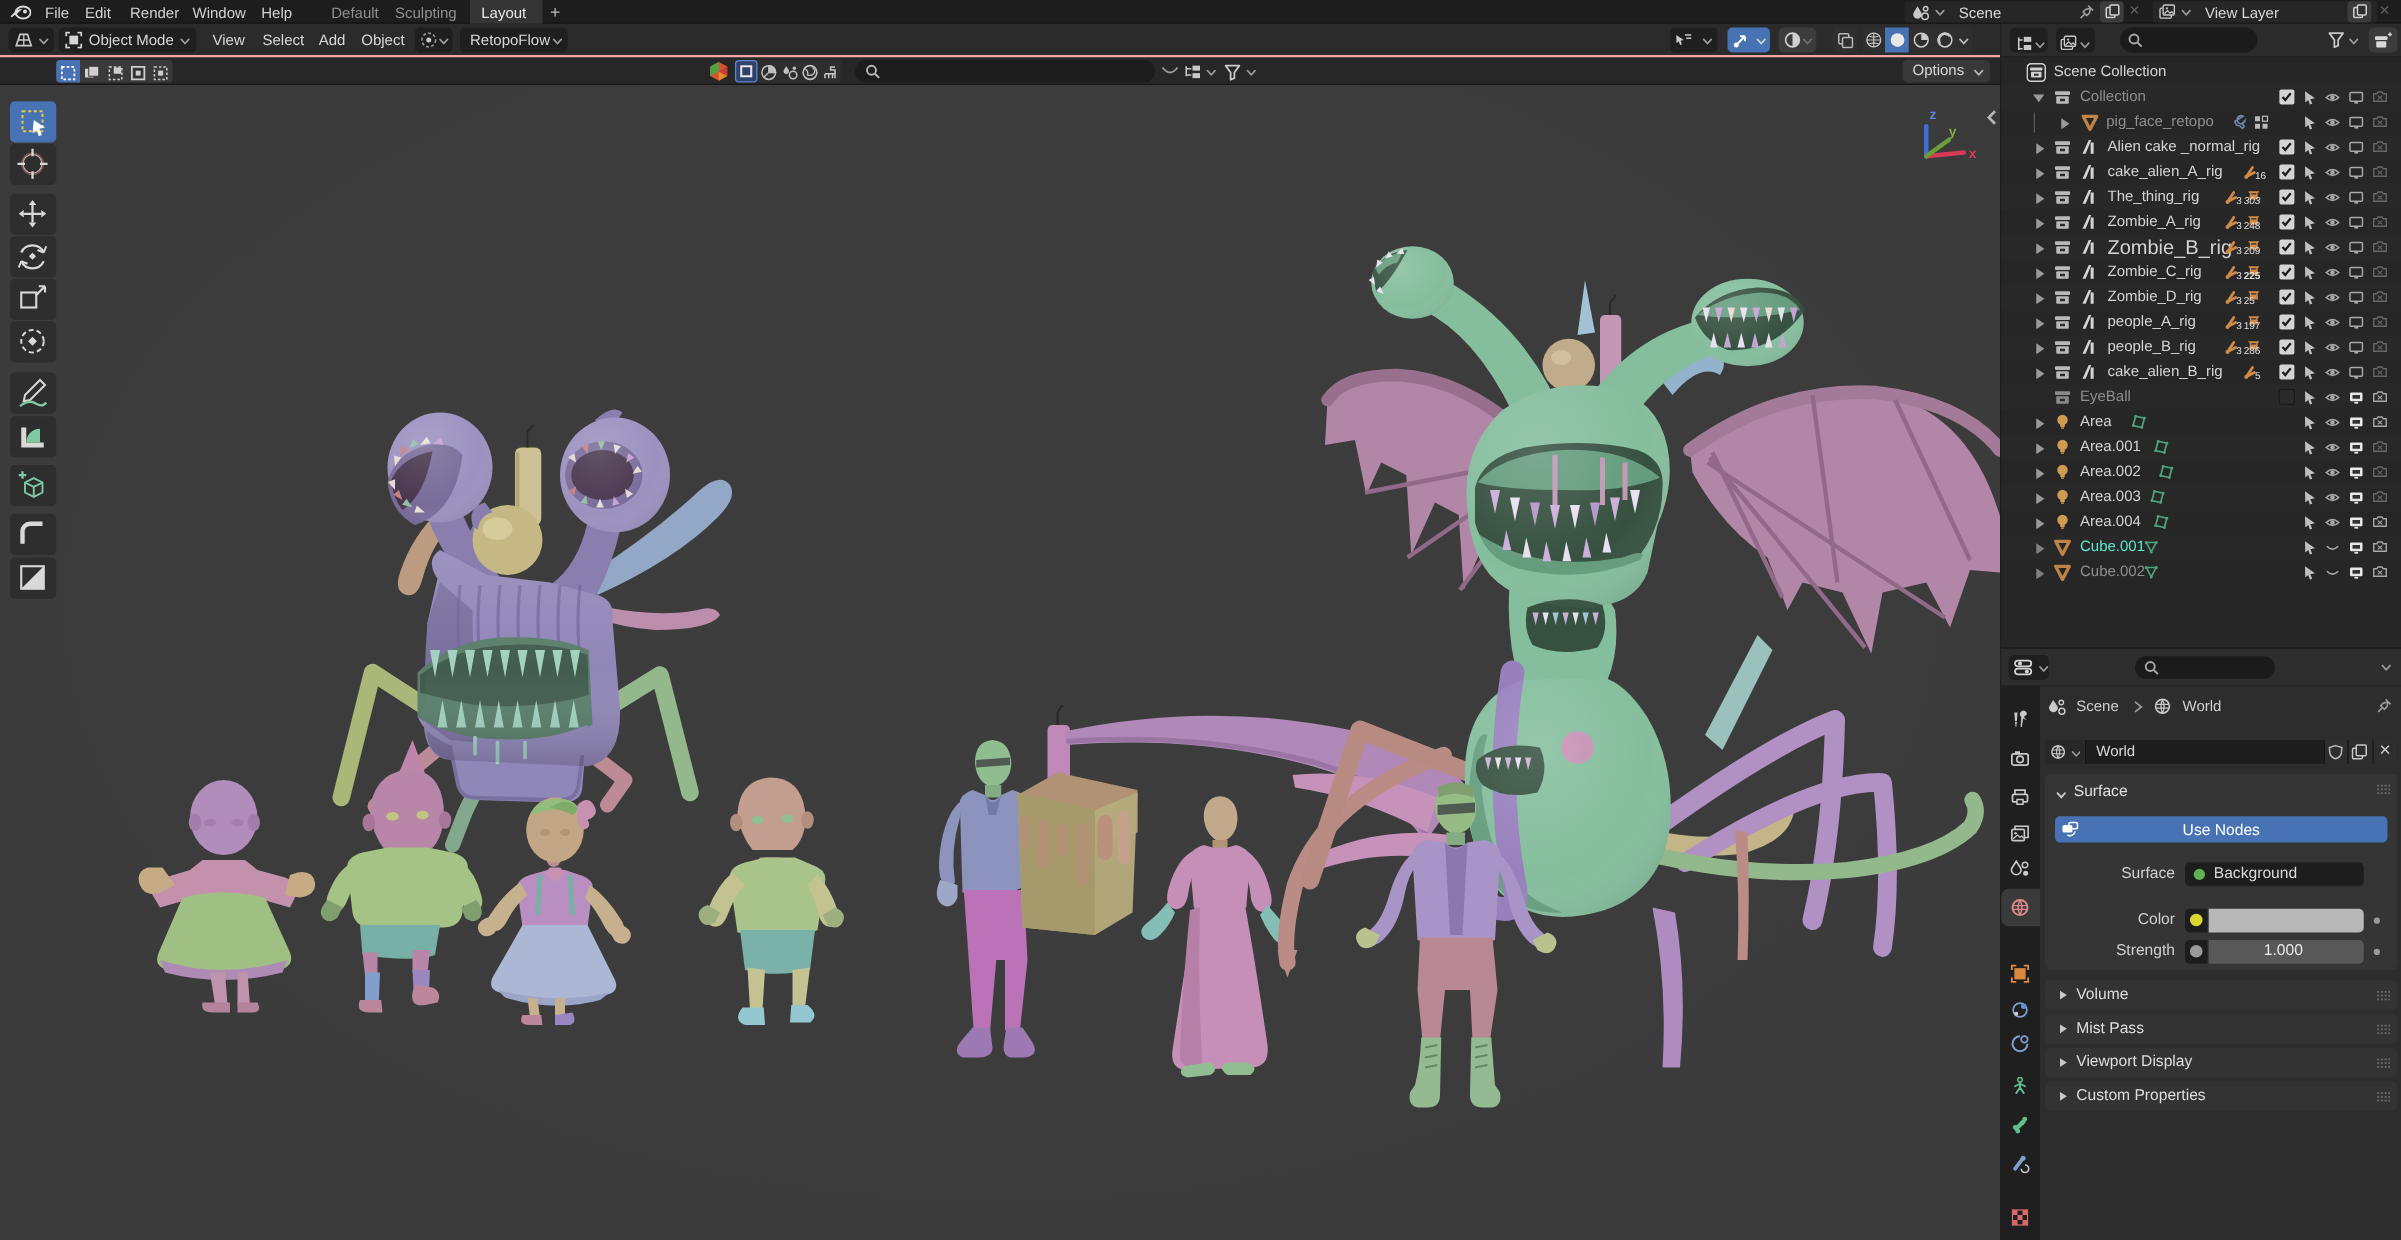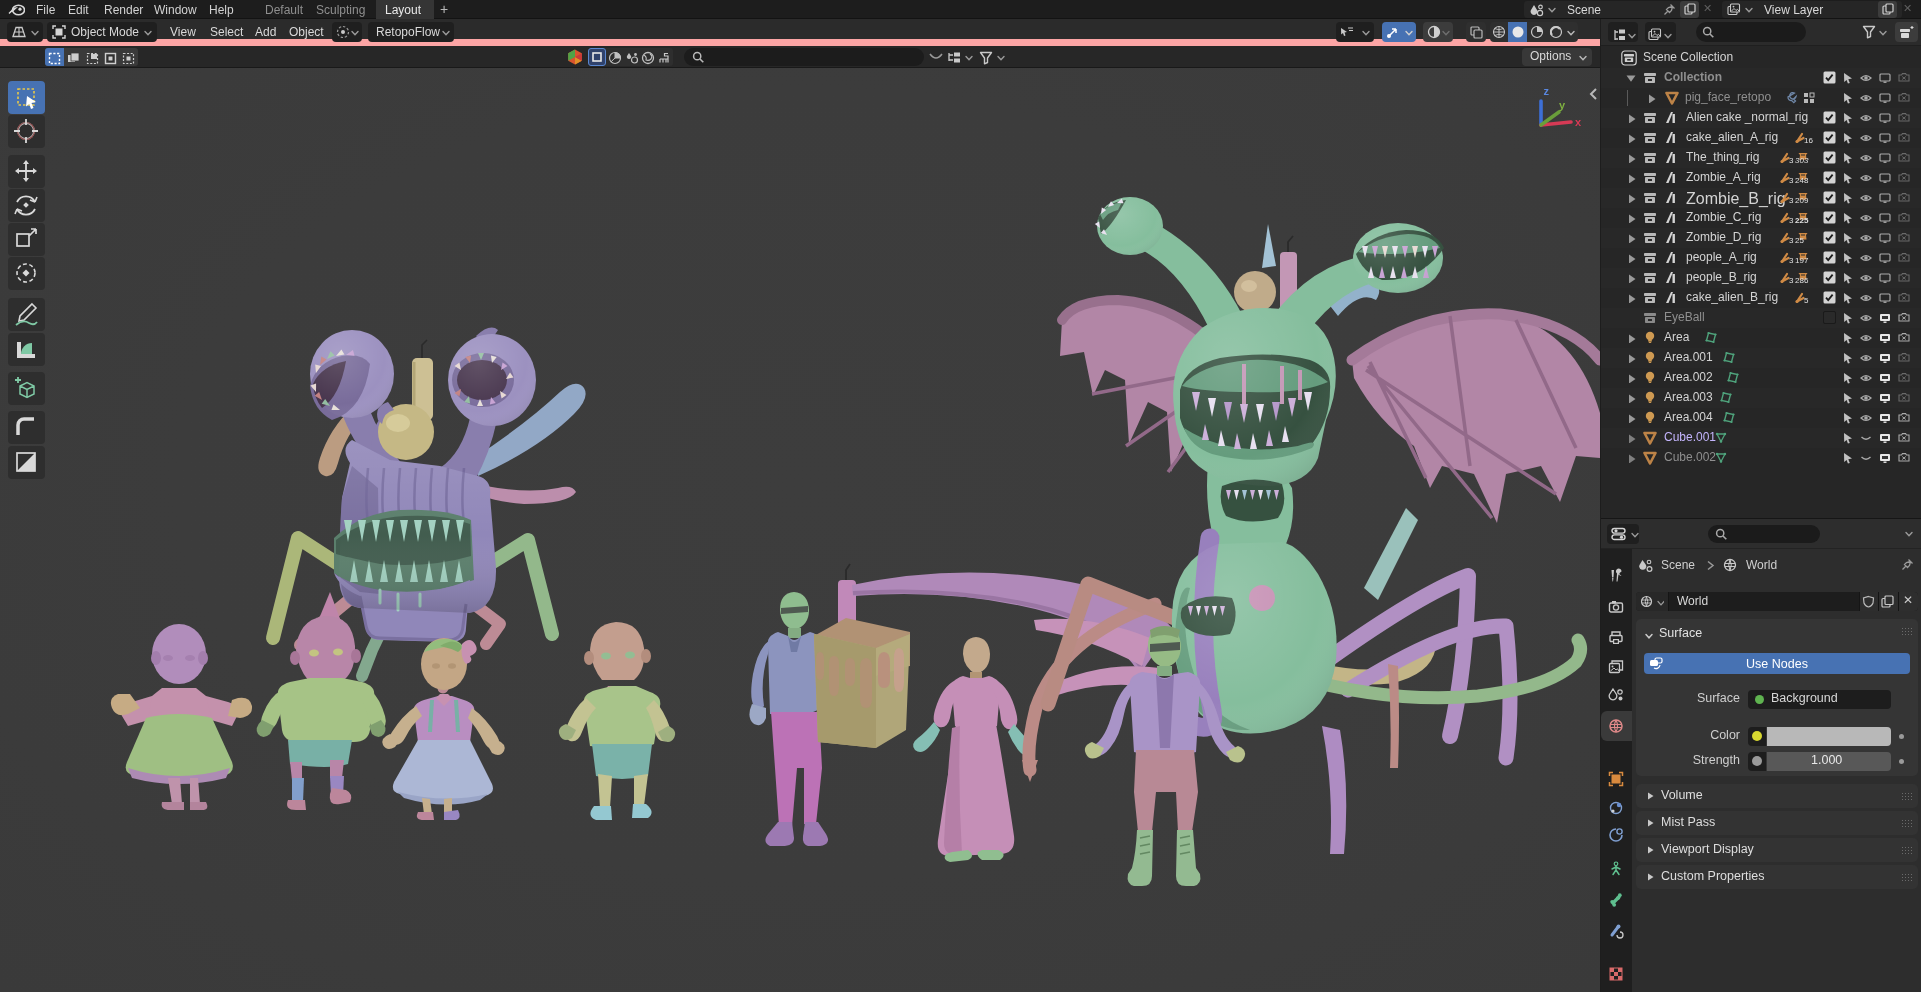--- a/index.html
+++ b/index.html
@@ -56,21 +56,21 @@
         <path d="M2 3.5 L5 6.8 L8 3.5" fill="none" stroke="#9a9a9a" stroke-width="1.4" stroke-linecap="round"></path>
       </svg>
       <span style="position:absolute;left:1764px;top:3px;color:#d8d8d8;font-size:12px;font-weight:normal;white-space:nowrap;">View Layer</span>
       <div class="abs" style="left:1878px;top:1px;width:19px;height:17px;background:#3c3c3c;border-radius:3px;"></div>
       <svg style="position:absolute;left:1882px;top:3px;" width="12" height="12" viewBox="0 0 12 12">
         <rect x="1" y="3" width="7" height="8" rx="1" fill="none" stroke="#d0d0d0" stroke-width="1.2"></rect>
         <rect x="4" y="1" width="7" height="8" rx="1" fill="#2f2f2f" stroke="#d0d0d0" stroke-width="1.2"></rect>
       </svg>
       <span style="position:absolute;left:1903px;top:2px;color:#5f5f5f;font-size:11px;font-weight:normal;white-space:nowrap;">✕</span>
     </div>
-    <div class="abs" style="left:0;top:19px;width:1600px;height:27px;background:#2b2b2b;border-bottom:7px solid #fca5a5;">
+    <div class="abs" style="left:0;top:19px;width:1600px;height:27px;background:#2b2b2b;border-bottom:2px solid #fca5a5;">
       <div class="abs" style="left:7px;top:3px;width:36px;height:20px;background:#1f1f1f;border-radius:4px;"></div>
       <svg style="position:absolute;left:11px;top:6px;" width="16" height="14" viewBox="0 0 16 14">
         <path d="M2 11.5 L5 2.5 L11 2.5 L14 11.5 Z" fill="none" stroke="#c9c9c9" stroke-width="1.3"></path>
         <path d="M8 2.5 L8 11.5 M3.5 7 L12.5 7" stroke="#c9c9c9" stroke-width="1.1"></path>
       </svg>
       <svg style="position:absolute;left:30px;top:9px;" width="10" height="10" viewBox="0 0 10 10">
         <path d="M2 3.5 L5 6.8 L8 3.5" fill="none" stroke="#9a9a9a" stroke-width="1.4" stroke-linecap="round"></path>
       </svg>
       <div class="abs" style="left:47px;top:3px;width:110px;height:20px;background:#1f1f1f;border-radius:4px;"></div>
       <svg style="position:absolute;left:52px;top:6px;" width="14" height="14" viewBox="0 0 14 14">
@@ -660,21 +660,21 @@
       <span style="position:absolute;left:42px;top:31px;color:#d4d4d4;font-size:12px;font-weight:normal;white-space:nowrap;">Scene Collection</span>
       <div class="abs" style="left:0;top:49px;width:320px;height:20px;background:#282828;"></div>
       <svg style="position:absolute;left:24px;top:53px;" width="11" height="11" viewBox="0 0 11 11">
         <path d="M1.5 3.5 L10.5 3.5 L6 9.8 Z" fill="#9a9a9a"></path>
       </svg>
       <svg style="position:absolute;left:42px;top:52px;" width="14" height="14" viewBox="0 0 14 14">
         <rect x="1" y="2" width="12" height="3" rx="0.8" fill="#b9b9b9"></rect>
         <rect x="2" y="6" width="10" height="6" rx="0.8" fill="#b9b9b9"></rect>
         <rect x="5" y="8" width="4" height="2" fill="#2a2a2a"></rect>
       </svg>
-      <span style="position:absolute;left:63px;top:51px;color:#8f8f8f;font-size:12px;font-weight:bold;white-space:nowrap;">Collection</span>
+      <span style="position:absolute;left:63px;top:51px;color:#8f8f8f;font-size:12px;font-weight:normal;white-space:nowrap;">Collection</span>
       <svg style="position:absolute;left:222px;top:52px;" width="13" height="13" viewBox="0 0 13 13">
         <rect x="0.5" y="0.5" width="12" height="12" rx="1.5" fill="#d4d4d4"></rect>
         <path d="M3 6.6 L5.2 9 L9.6 3.6" fill="none" stroke="#1c1c1c" stroke-width="1.8"></path>
       </svg>
       <svg style="position:absolute;left:241px;top:53px;" width="12" height="12" viewBox="0 0 12 12">
         <path d="M2 1 L10 6.5 L6.3 7.3 L7.8 11 L5.9 11.6 L4.6 8 L2.2 10 Z" fill="#c0c0c0"></path>
       </svg>
       <svg style="position:absolute;left:259px;top:53px;" width="12" height="12" viewBox="0 0 12 12">
         <path d="M1 6 Q6 1.2 11 6 Q6 10.8 1 6 Z" fill="none" stroke="#a9a9a9" stroke-width="1.3"></path>
         <circle cx="6" cy="6" r="1.8" fill="#a9a9a9"></circle>
@@ -1312,21 +1312,21 @@
         <path d="M1 4 L1 10 L11 10 L11 4 L8.5 4 L7.6 2.6 L4.4 2.6 L3.5 4 Z" fill="none" stroke="#a9a9a9" stroke-width="1.1"></path>
         <path d="M4.2 5.5 L7.8 8.5 M7.8 5.5 L4.2 8.5" stroke="#a9a9a9" stroke-width="1"></path>
       </svg>
       <div class="abs" style="left:0;top:409px;width:320px;height:20px;background:#282828;"></div>
       <svg style="position:absolute;left:25px;top:414px;" width="10" height="10" viewBox="0 0 10 10">
         <path d="M3 1.5 L9.5 6 L3 10.5 Z" fill="#7f7f7f"></path>
       </svg>
       <svg style="position:absolute;left:42px;top:412px;" width="14" height="14" viewBox="0 0 14 14">
         <path d="M1.5 2 L12.5 2 L7 12.5 Z" fill="none" stroke="#bd8347" stroke-width="2.6" stroke-linejoin="round"></path>
       </svg>
-      <span style="position:absolute;left:63px;top:411px;color:#c4b5fd;font-size:12px;font-weight:normal;white-space:nowrap;">Cube.001</span>
+      <span style="position:absolute;left:63px;top:411px;color:#5eead4;font-size:12px;font-weight:normal;white-space:nowrap;">Cube.001</span>
       <svg style="position:absolute;left:114px;top:412px;" width="13" height="13" viewBox="0 0 13 13">
         <path d="M2 3 L10 3 L6 10.5 Z" fill="none" stroke="#4fa37c" stroke-width="1.3"></path>
         <circle cx="2" cy="3" r="1.2" fill="#4fa37c"></circle>
         <circle cx="10" cy="3" r="1.2" fill="#4fa37c"></circle>
         <circle cx="6" cy="10.5" r="1.2" fill="#4fa37c"></circle>
       </svg>
       <svg style="position:absolute;left:241px;top:413px;" width="12" height="12" viewBox="0 0 12 12">
         <path d="M2 1 L10 6.5 L6.3 7.3 L7.8 11 L5.9 11.6 L4.6 8 L2.2 10 Z" fill="#c0c0c0"></path>
       </svg>
       <svg style="position:absolute;left:259px;top:413px;" width="12" height="12" viewBox="0 0 12 12">

